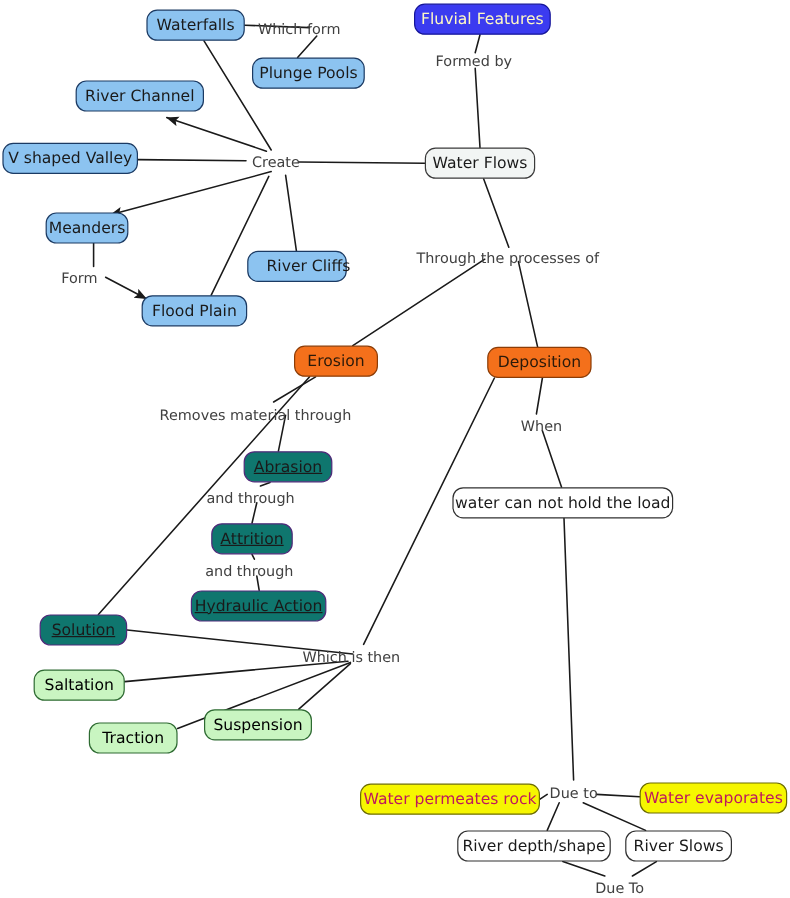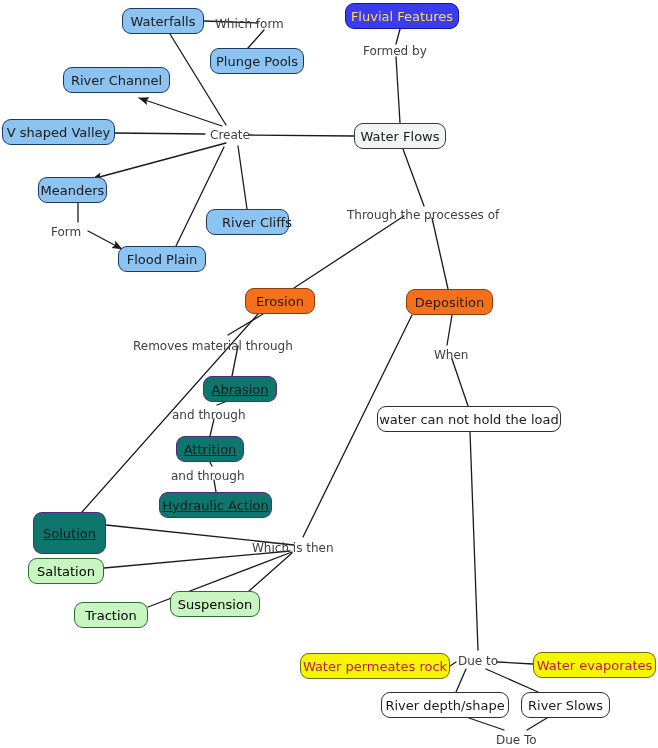--- a/index.html
+++ b/index.html
@@ -41,21 +41,21 @@
     padding: 0 9px;
     z-index: 3;
   }
   .node.blue {
     background: #8cc3f0;
     border-color: #1b3a63;
   }
   .node.brightblue {
     background: #3b3bf0;
     border-color: #141499;
-    color: #fde047;
+    color: #fef9c3;
   }
   .node.orange {
     background: #f4701b;
     border-color: #8c3c06;
     color: #2b1a0a;
   }
   .node.purple {
     background: #0f766e;
     border-color: #4f2a7a;
     color: #1a1a1a;
@@ -180,21 +180,21 @@
       </div>
       <div class="node white" style="left: 377px; top: 406px; width: 184px; height: 26px;">
         <span>water can not hold the load</span>
       </div>
       <div class="node purple" style="left: 176px; top: 436px; width: 68px; height: 26px;">
         <span>Attrition</span>
       </div>
       <div class="node purple" style="left: 159px; top: 492px; width: 113px; height: 26px;">
         <span>Hydraulic Action</span>
       </div>
-      <div class="node purple" style="left: 33px; top: 512px; width: 73px; height: 42px; justify-content: flex-end;">
+      <div class="node purple" style="left: 33px; top: 512px; width: 73px; height: 26px; justify-content: flex-end;">
         <span>Solution</span>
       </div>
       <div class="node green" style="left: 28px; top: 558px; width: 76px; height: 26px;">
         <span>Saltation</span>
       </div>
       <div class="node green" style="left: 170px; top: 591px; width: 90px; height: 26px;">
         <span>Suspension</span>
       </div>
       <div class="node green" style="left: 74px; top: 602px; width: 74px; height: 26px;">
         <span>Traction</span>

